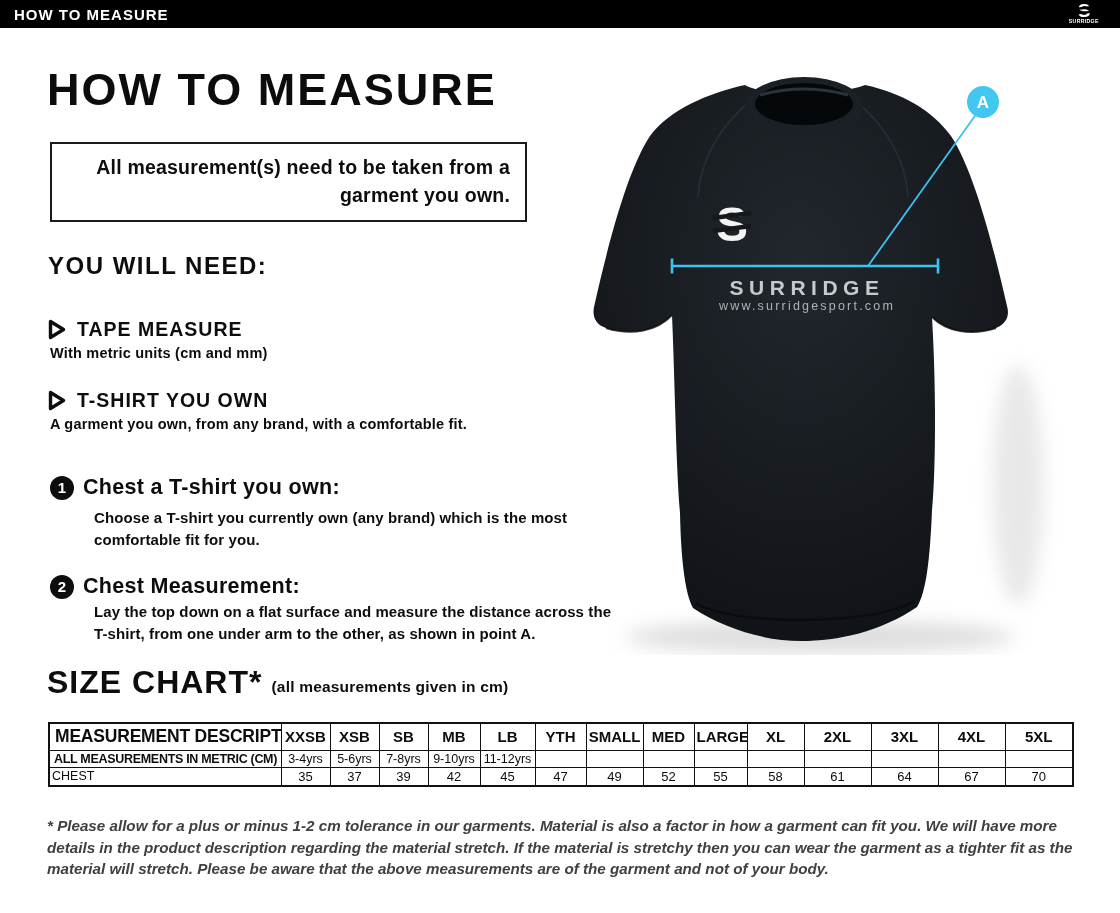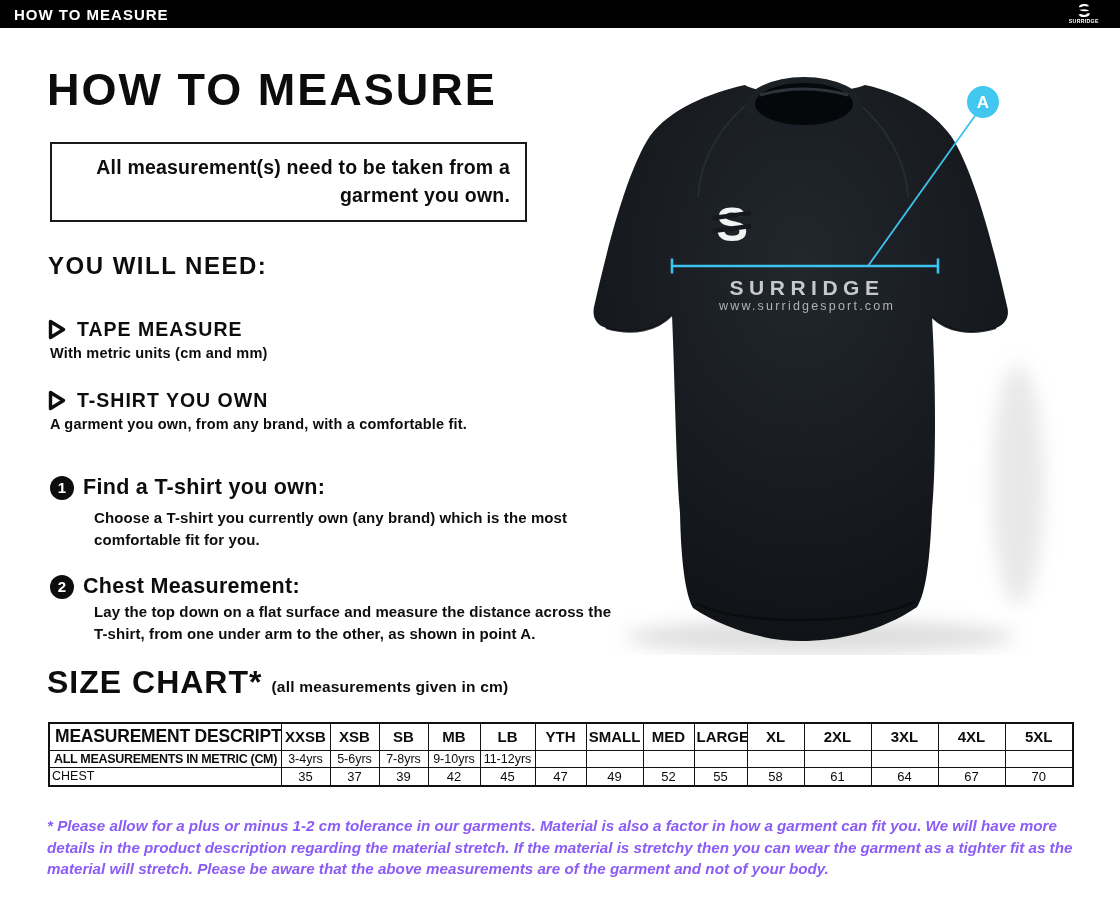--- a/index.html
+++ b/index.html
@@ -47,21 +47,21 @@
   tr.hdr th { font-size:15px; font-weight:bold; }
   tr.hdr th.desc { font-size:17.5px; text-align:left; padding-left:5px; letter-spacing:-0.2px; }
   tr.metric { height:17px; }
   tr.metric td { font-size:12.5px; }
   tr.metric td.desc { font-weight:bold; text-align:left; padding-left:4px; font-size:12.5px; letter-spacing:-0.3px;margin-left:32px; }
   tr.vals { height:19px; }
   tr.vals td { font-size:13px; }
   tr.vals td.desc { text-align:left; font-size:12.5px; }
 
   .footnote { left:47px; top:815px; width:1036px; font-size:15.2px; font-weight:bold; font-style:italic;
-              line-height:1.43; color:#8b5cf6; }
+              line-height:1.43; color:#404040; }
 
   
   .tee-wrap { left:580px; top:55px; width:540px; height:600px; }
 </style>
 </head>
 <body>
 
 <header class="abs topbar">
   <span class="topbar-title">HOW TO MEASURE</span>
   <div class="topbar-brand">
@@ -93,21 +93,21 @@
 <div class="abs bullet-row" style="left:48px; top:389px;text-align:right;">
   <svg class="bullet-tri" width="18" height="21" viewBox="0 0 18 21">
     <polygon points="2.5,2.5 15.5,10.5 2.5,18.5" fill="none" stroke="#0d0d0d" stroke-width="3.4" stroke-linejoin="round"></polygon>
   </svg>
   <span class="item-title">T-SHIRT YOU OWN</span>
 </div>
 <div class="abs item-desc" style="left:50px; top:416px;">A garment you own, from any brand, with a comfortable fit.</div>
 
 <div class="abs step-row" style="left:50px; top:475px;">
   <span class="step-badge">1</span>
-  <span class="step-title">Find a T-shirt you own:</span>
+  <span class="step-title">Chest a T-shirt you own:</span>
 </div>
 <div class="abs step-desc" style="left:50px; top:507px;">Choose a T-shirt you currently own (any brand) which is the most comfortable fit for you.</div>
 
 <div class="abs step-row" style="left:50px; top:574px;">
   <span class="step-badge">2</span>
   <span class="step-title">Chest Measurement:</span>
 </div>
 <div class="abs step-desc" style="left:50px; top:601px;">Lay the top down on a flat surface and measure the distance across the T-shirt, from one under arm to the other, as shown in point A.</div>
 
 <div class="abs tee-wrap">

